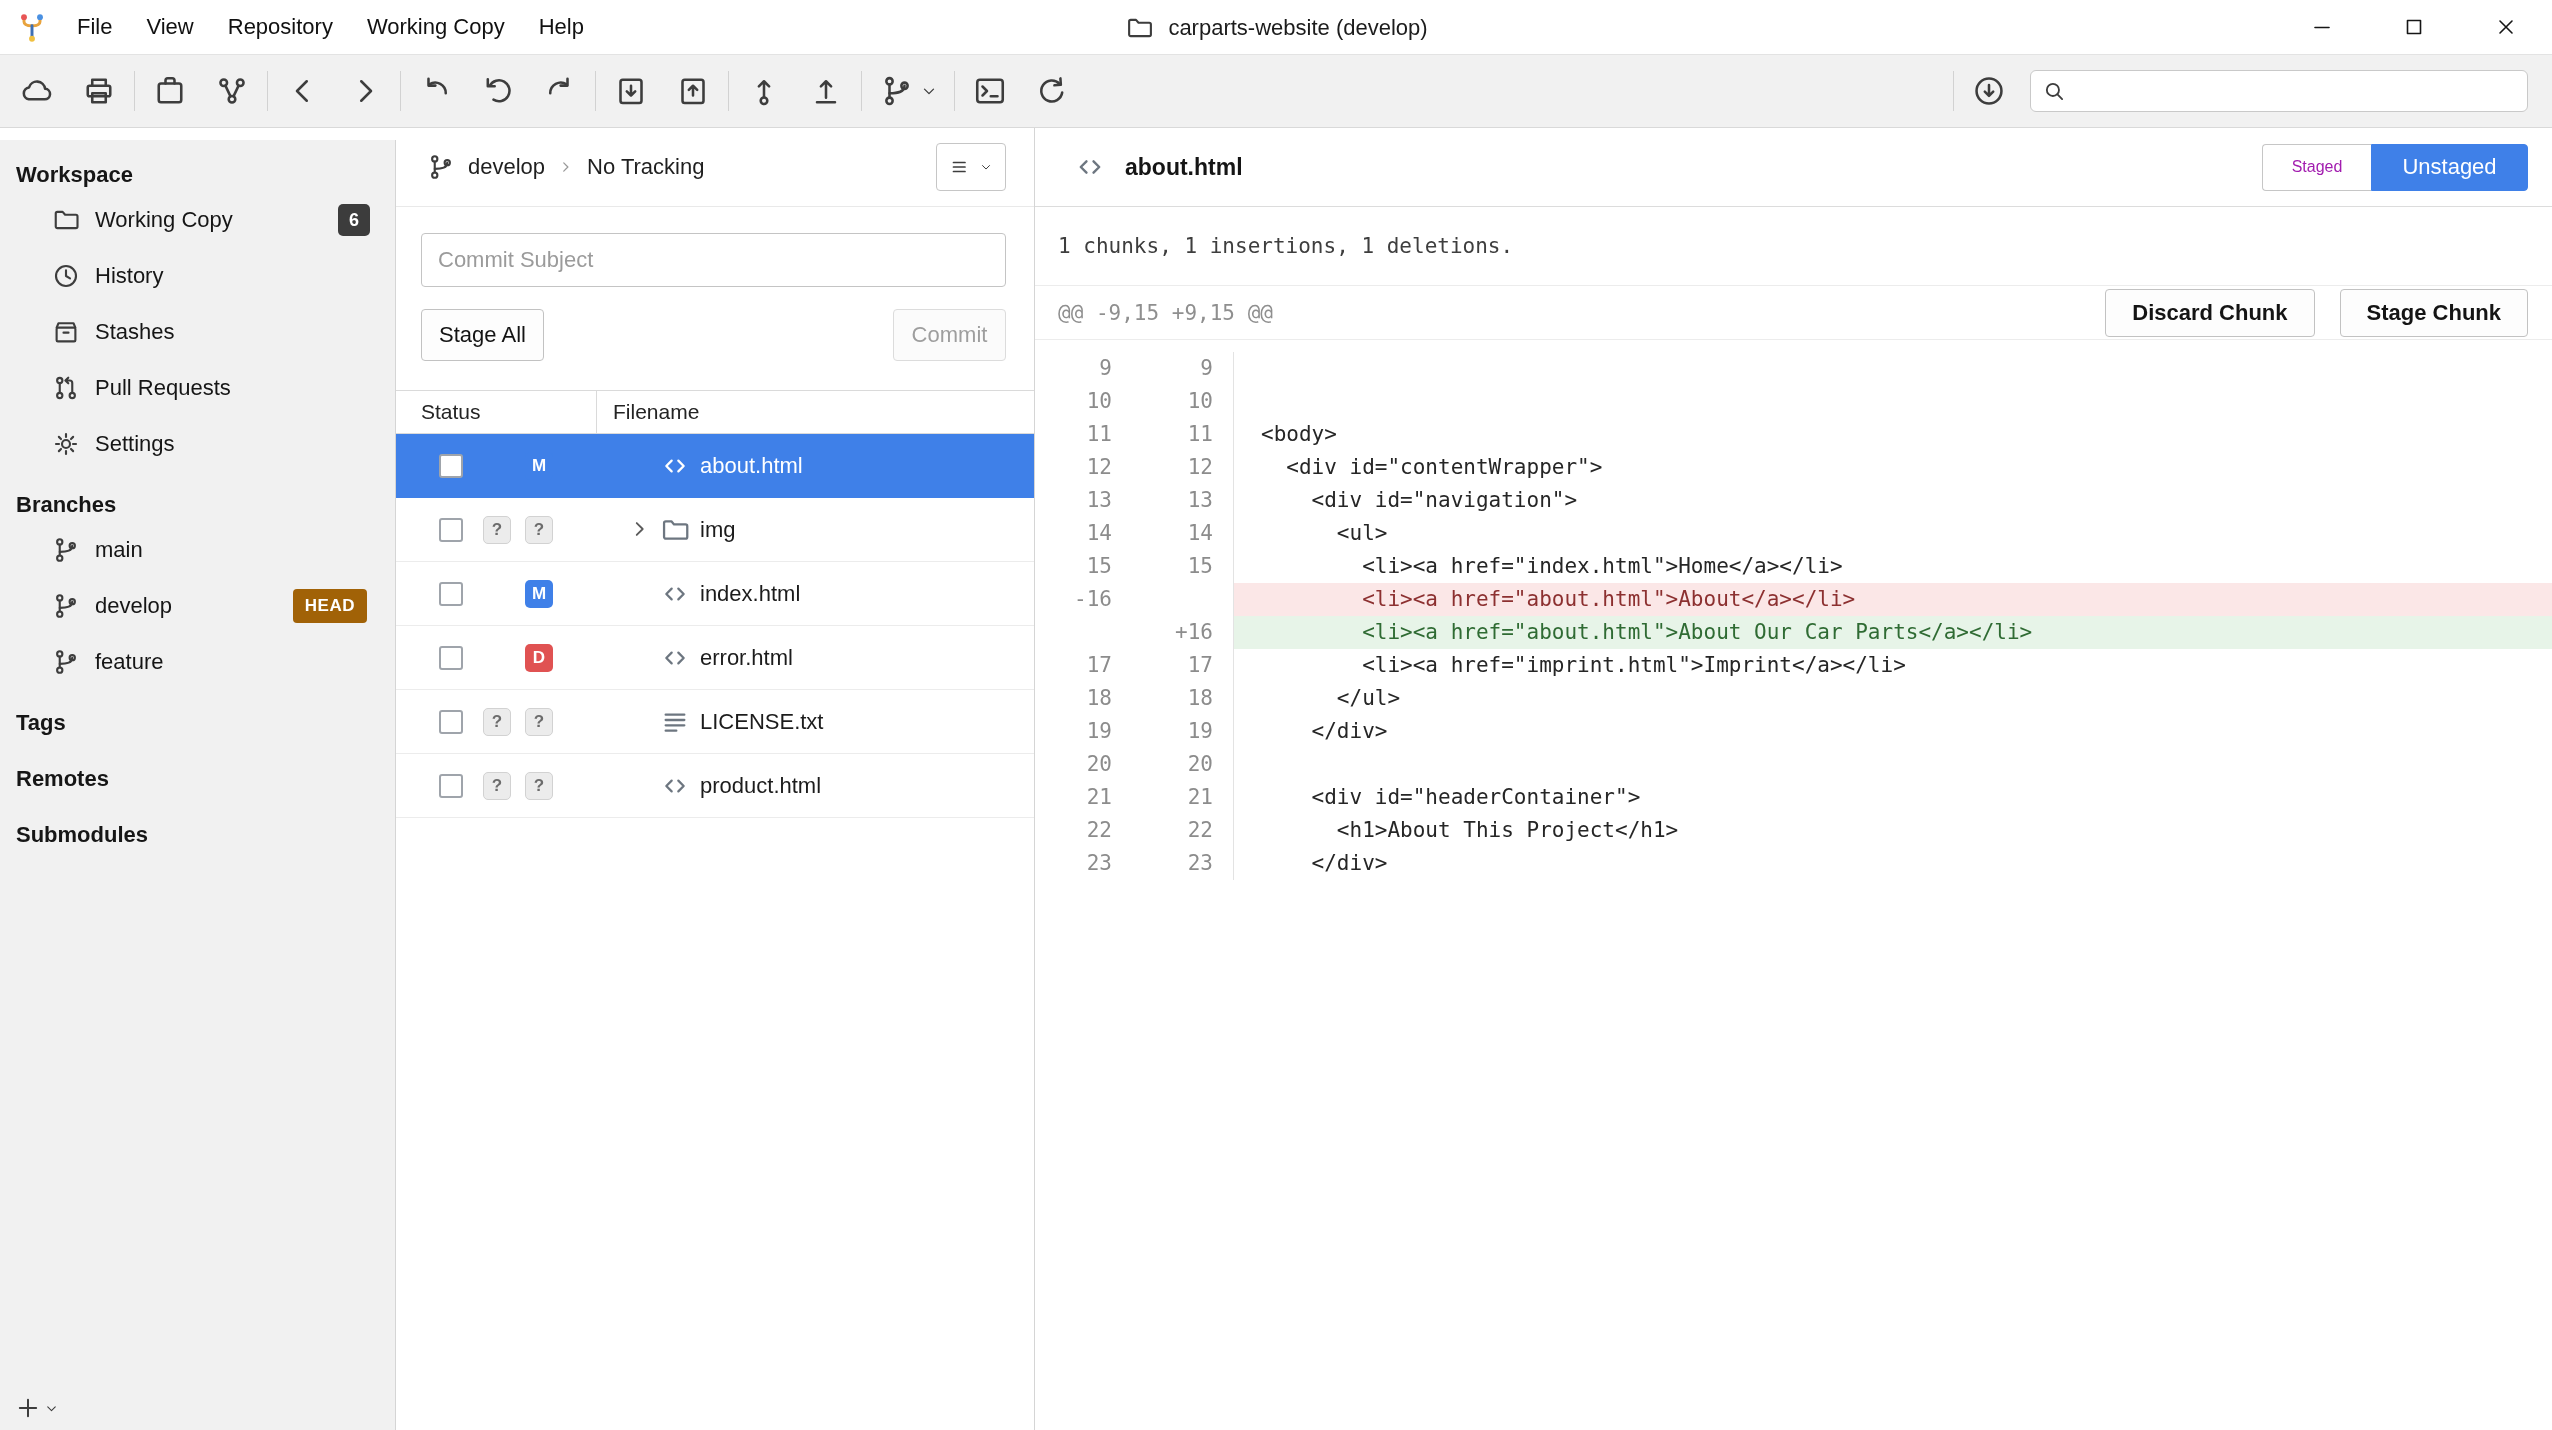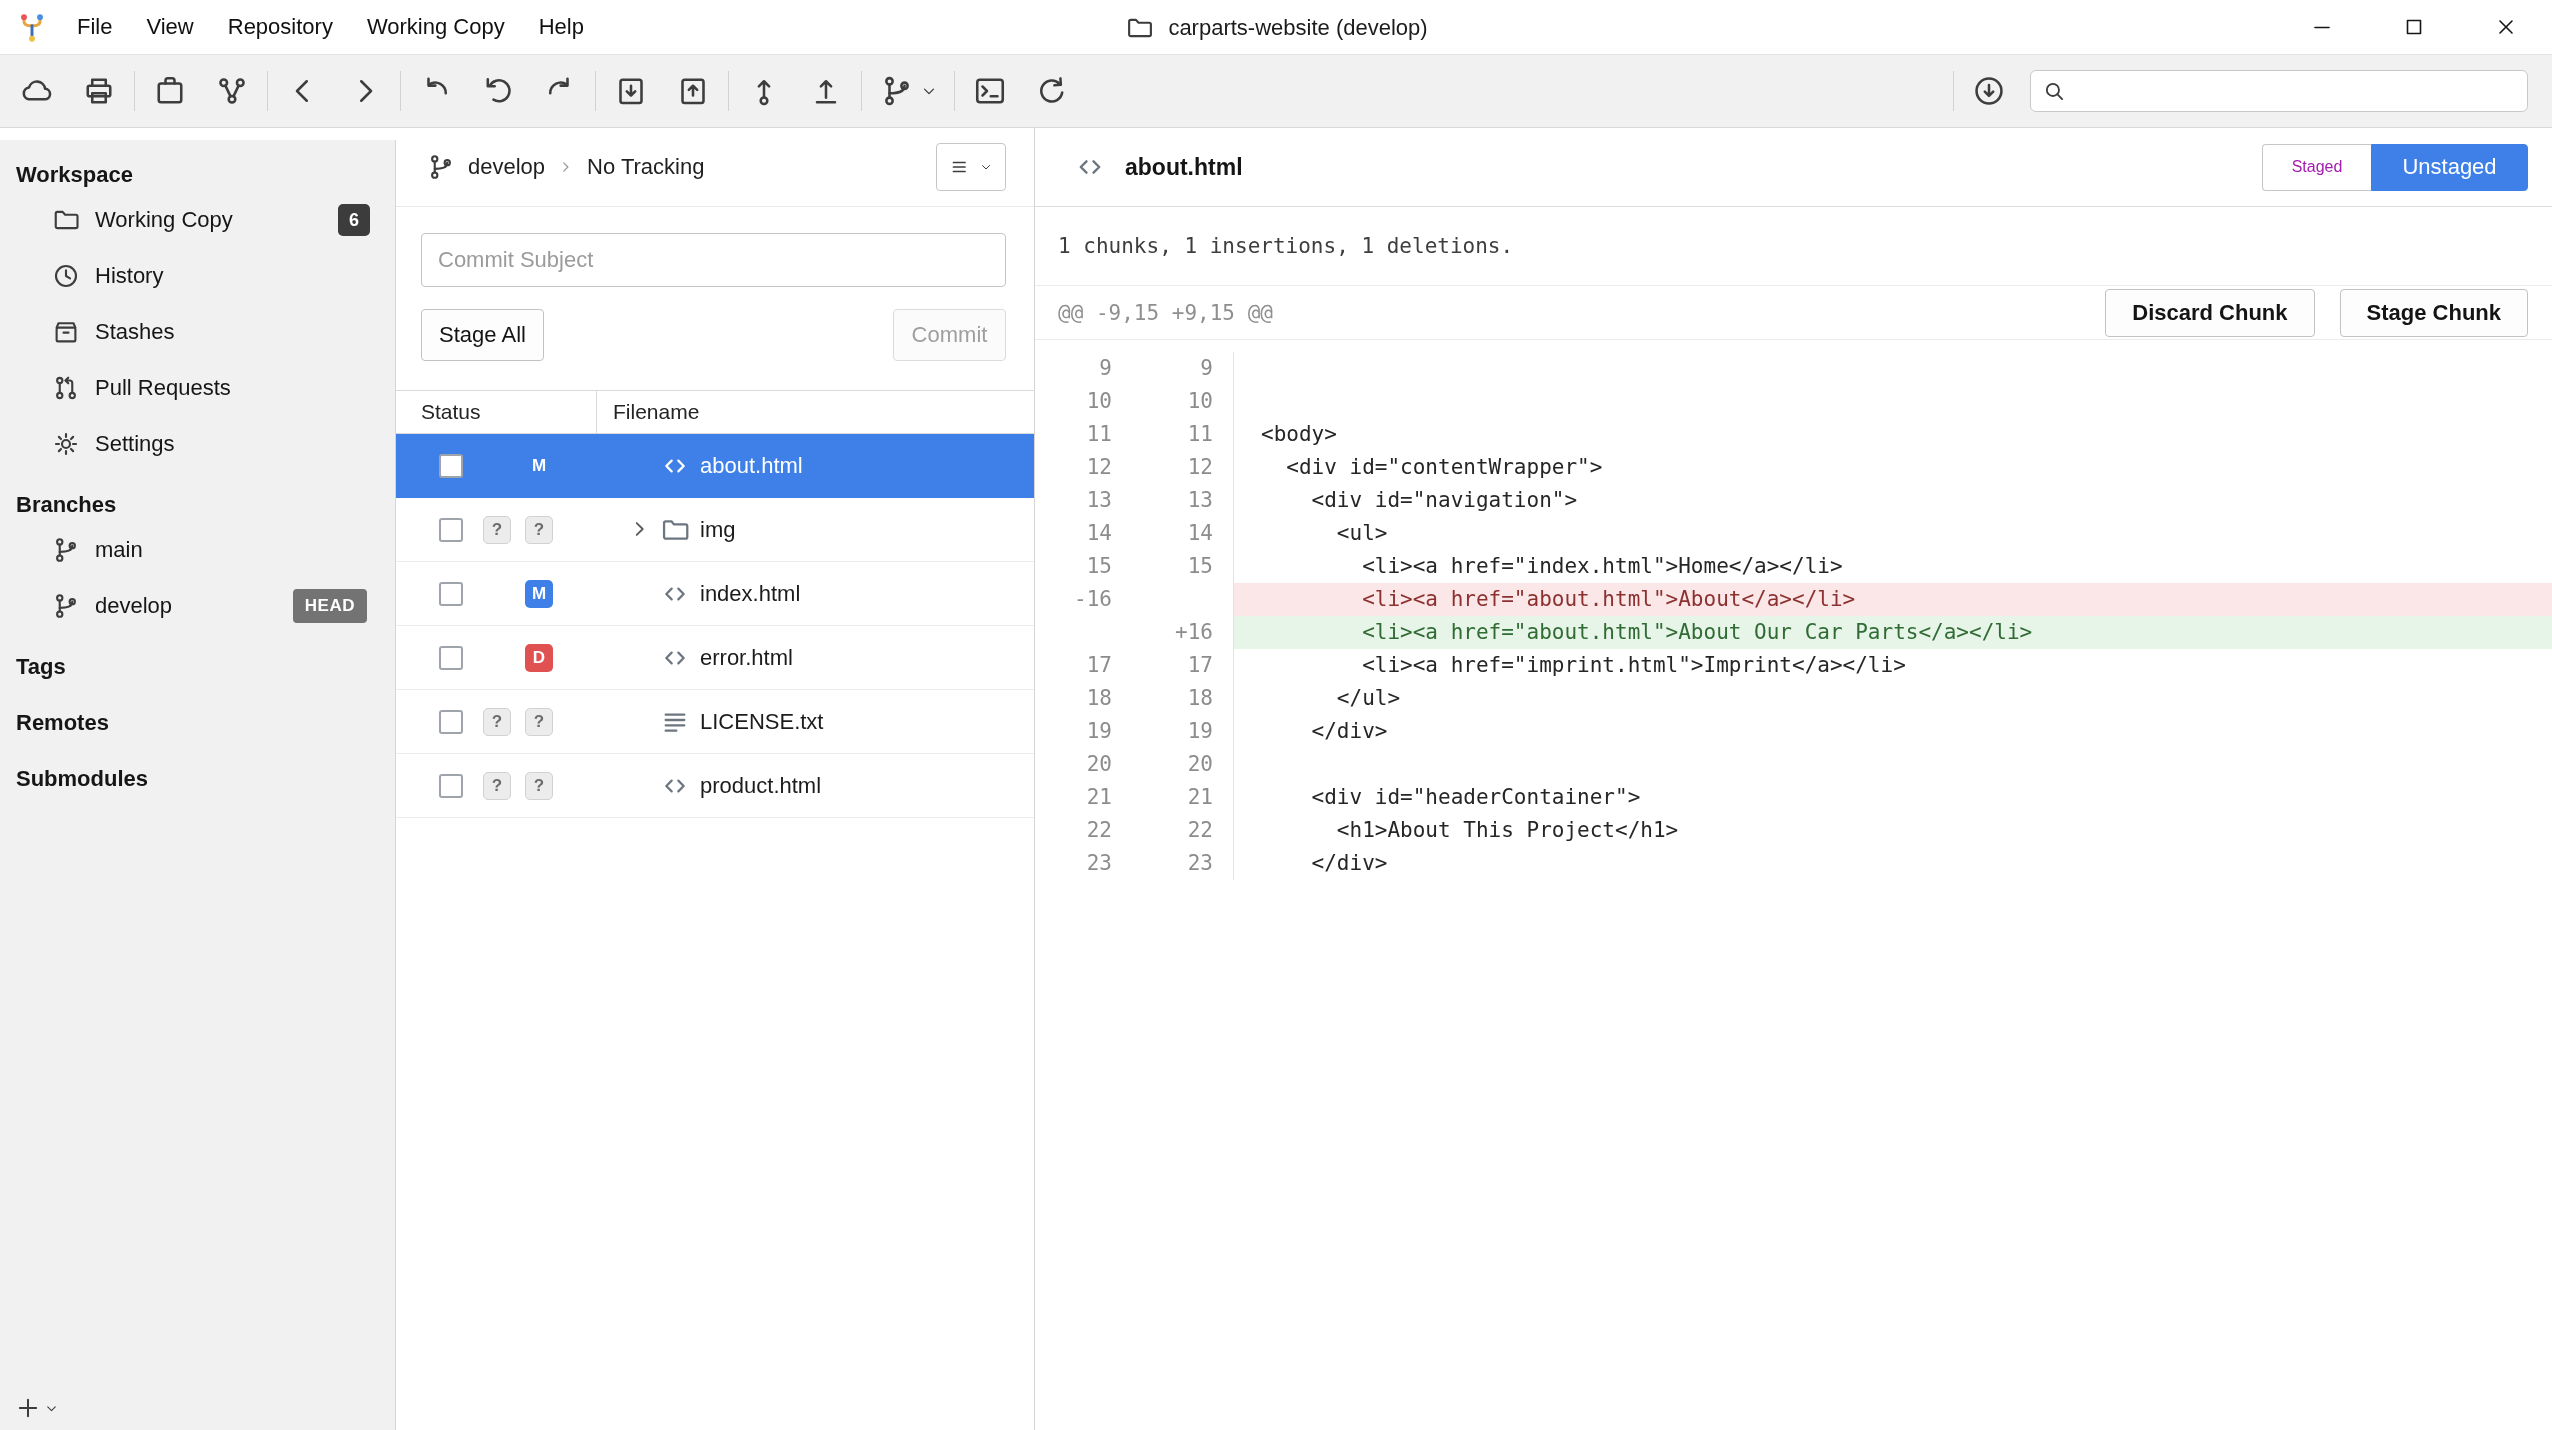--- a/index.html
+++ b/index.html
@@ -25,21 +25,21 @@
   .searchbox{width:498px;height:42px;background:#fff;border:1px solid #c9c9c9;border-radius:6px;display:flex;align-items:center;padding:0 10px;margin:0 12px 0 10px}
   .searchbox input{border:none;outline:none;flex:1;font-size:21px;margin-left:10px;font-family:inherit;background:transparent}
   .branch-tb{display:flex;align-items:center;gap:5px}
 
   
   .sidebar{position:absolute;top:140px;left:0;bottom:0;width:396px;background:#f1f1f1;border-right:1px solid #d5d5d5;padding-top:18px}
   .side-header{height:34px;line-height:34px;padding-left:16px;font-size:22px;font-weight:700;color:#161616}
   .side-item{height:56px;display:flex;align-items:center;padding-left:49px;font-size:22px;color:#161616;position:relative}
   .side-item .si{width:34px;margin-right:12px;display:flex;justify-content:center;flex:none}
   .count-badge{position:absolute;right:25px;min-width:32px;height:32px;border-radius:5px;background:#3c3c3c;color:#fff;font-size:18px;font-weight:700;display:flex;align-items:center;justify-content:center;padding:0 7px}
-  .head-badge{position:absolute;right:28px;height:34px;border-radius:4px;background:#737373;color:#fff;font-size:17px;font-weight:600;display:flex;align-items:center;padding:0 12px;letter-spacing:.5px}
+  .head-badge{position:absolute;right:28px;height:34px;border-radius:4px;background:#a16207;color:#fff;font-size:17px;font-weight:600;display:flex;align-items:center;padding:0 12px;letter-spacing:.5px}
   .sect-gap{margin-top:16px}
   .hdr-gap{margin-top:22px}
   .plus-btn{position:absolute;left:14px;bottom:8px;display:flex;align-items:center;gap:2px;background:none;border:none}
 
   
   .commit-panel{position:absolute;top:128px;left:396px;bottom:0;width:639px;background:#fff;border-right:1px solid #d5d5d5}
   .branch-bar{height:79px;border-bottom:1px solid #e9e9e9;display:flex;align-items:center;padding:0 28px 0 30px;gap:12px;font-size:22px}
   .menu-btn{margin-left:auto;width:70px;height:48px;border:1px solid #c6c6c6;border-radius:4px;display:flex;align-items:center;justify-content:center;gap:6px;background:#fff}
   .subject-input{position:absolute;left:25px;top:105px;width:585px;height:54px;border:1px solid #c4c4c4;border-radius:4px;font-size:22px;padding:0 16px;font-family:inherit;color:#4c1d95;outline:none;background:#fff}
   .subject-input::placeholder{color:#9b9b9b}
@@ -331,20 +331,32 @@
           <circle cx="7" cy="5.5" r="2.1"></circle>
           <circle cx="7" cy="18.5" r="2.1"></circle>
           <circle cx="17" cy="8.5" r="2.1"></circle>
           <path d="M7 7.6v8.8"></path>
           <path d="M7 13.5c6 0 10-1 10-5"></path>
         </svg>
       </span>
     <span>develop</span>
     <span class="head-badge">HEAD</span>
   </div>
+  <div class="side-item">
+    <span class="si">
+        <svg class="icon" width="30" height="30" viewBox="0 0 24 24">
+          <circle cx="7" cy="5.5" r="2.1"></circle>
+          <circle cx="7" cy="18.5" r="2.1"></circle>
+          <circle cx="17" cy="8.5" r="2.1"></circle>
+          <path d="M7 7.6v8.8"></path>
+          <path d="M7 13.5c6 0 10-1 10-5"></path>
+        </svg>
+      </span>
+    <span>feature</span>
+  </div>
 
   <div class="side-header sect-gap">Tags</div>
   <div class="side-header hdr-gap">Remotes</div>
   <div class="side-header hdr-gap">Submodules</div>
 
   <button class="plus-btn">
     <svg class="icon" width="28" height="28" viewBox="0 0 24 24">
         <path d="M12 5v14M5 12h14"></path>
       </svg>
     <svg class="icon" width="15" height="15" viewBox="0 0 24 24">

